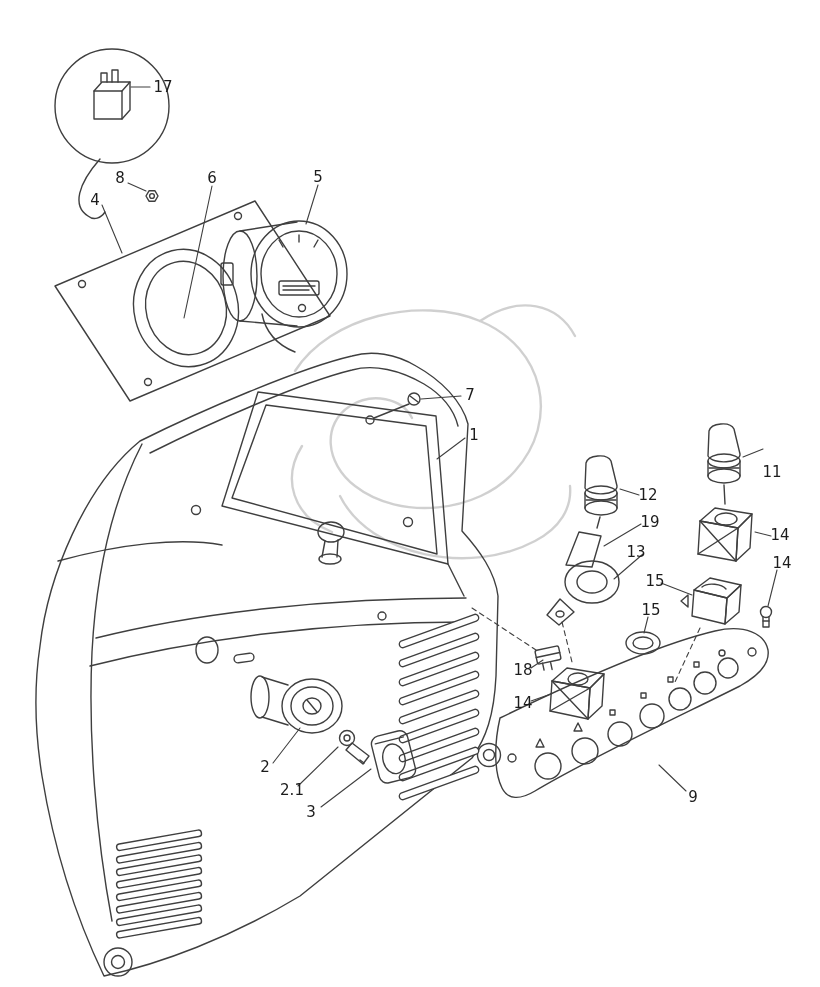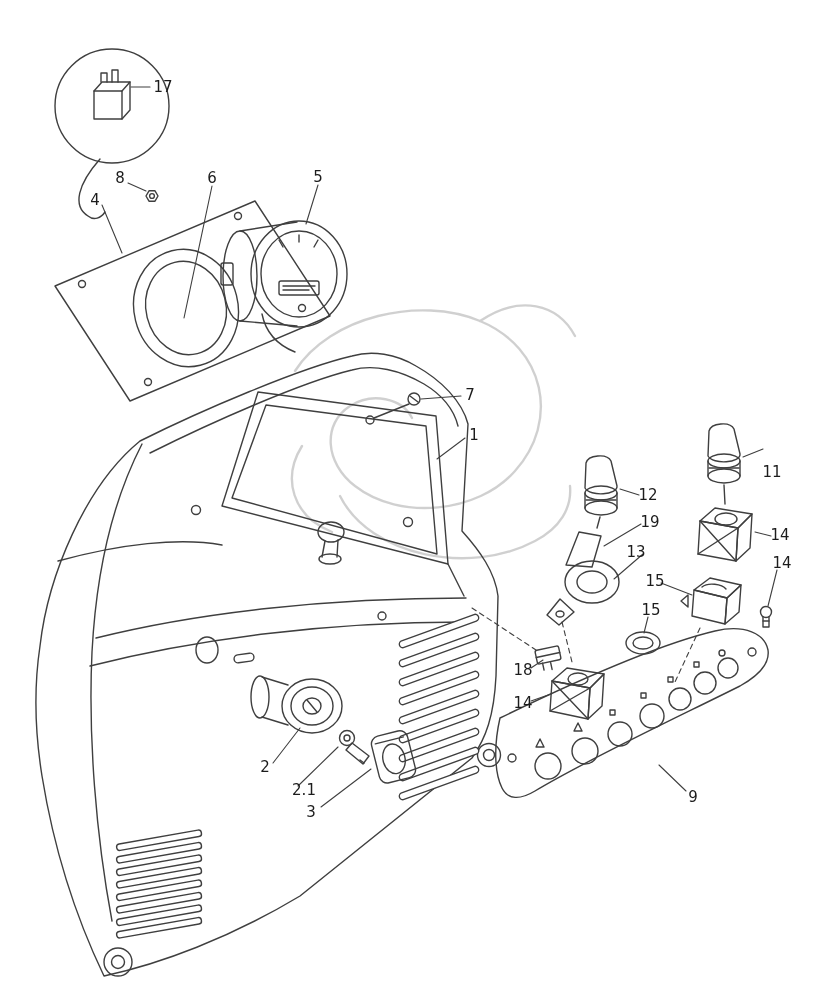--- a/index.html
+++ b/index.html
@@ -290,18 +290,18 @@
 <span class="callout" style="left:648px;top:479px">12</span>
 <span class="callout" style="left:650px;top:506px">19</span>
 <span class="callout" style="left:636px;top:536px">13</span>
 <span class="callout" style="left:780px;top:519px">14</span>
 <span class="callout" style="left:782px;top:547px">14</span>
 <span class="callout" style="left:655px;top:565px">15</span>
 <span class="callout" style="left:651px;top:594px">15</span>
 <span class="callout" style="left:523px;top:654px">18</span>
 <span class="callout" style="left:523px;top:687px">14</span>
 <span class="callout" style="left:265px;top:751px">2</span>
-<span class="callout" style="left:304px;top:774px">2.1</span>
+<span class="callout" style="left:292px;top:774px">2.1</span>
 <span class="callout" style="left:311px;top:796px">3</span>
 <span class="callout" style="left:693px;top:781px">9</span>
 
 
 </div>
 
 </body></html>

